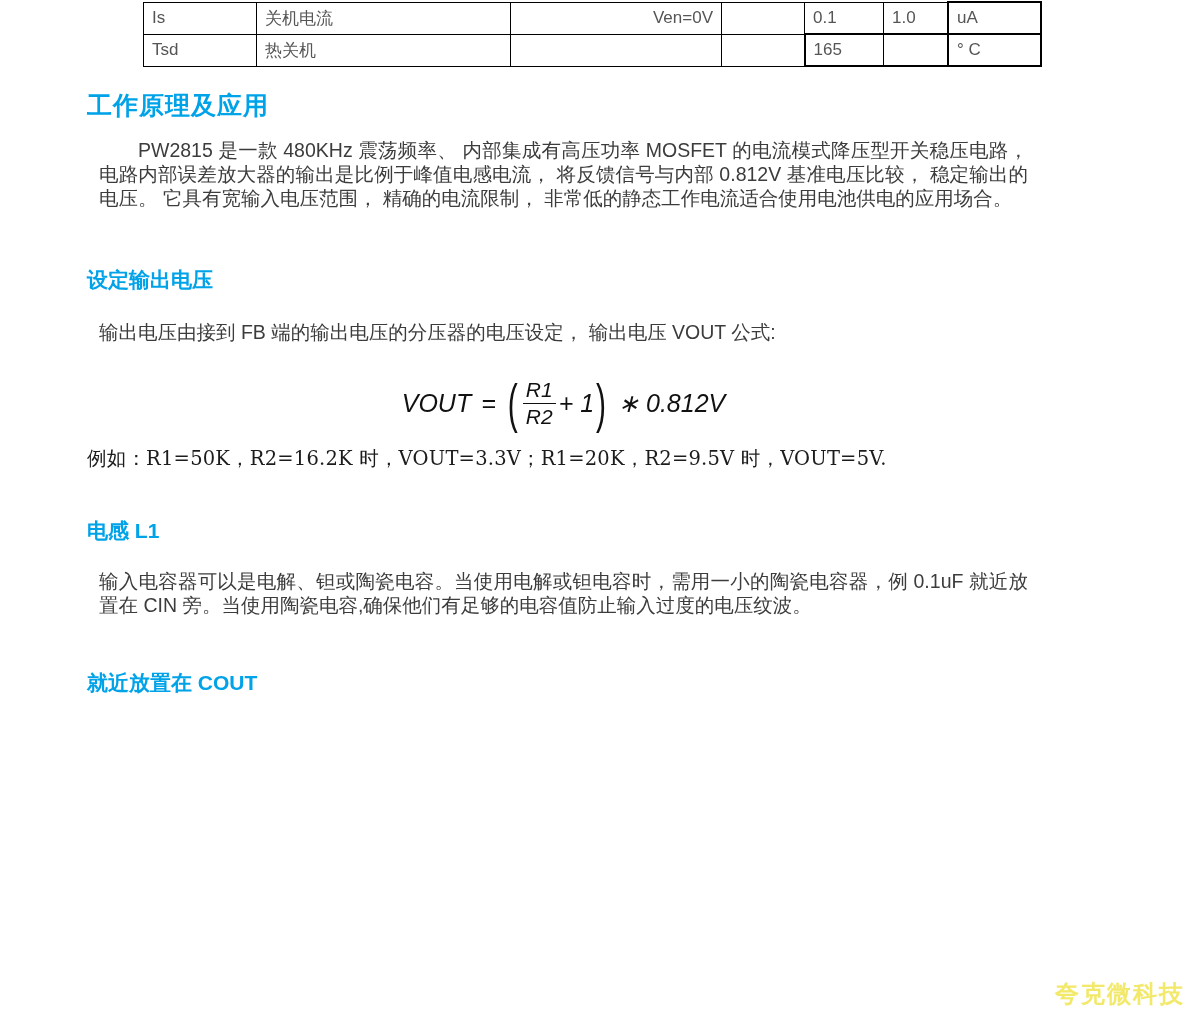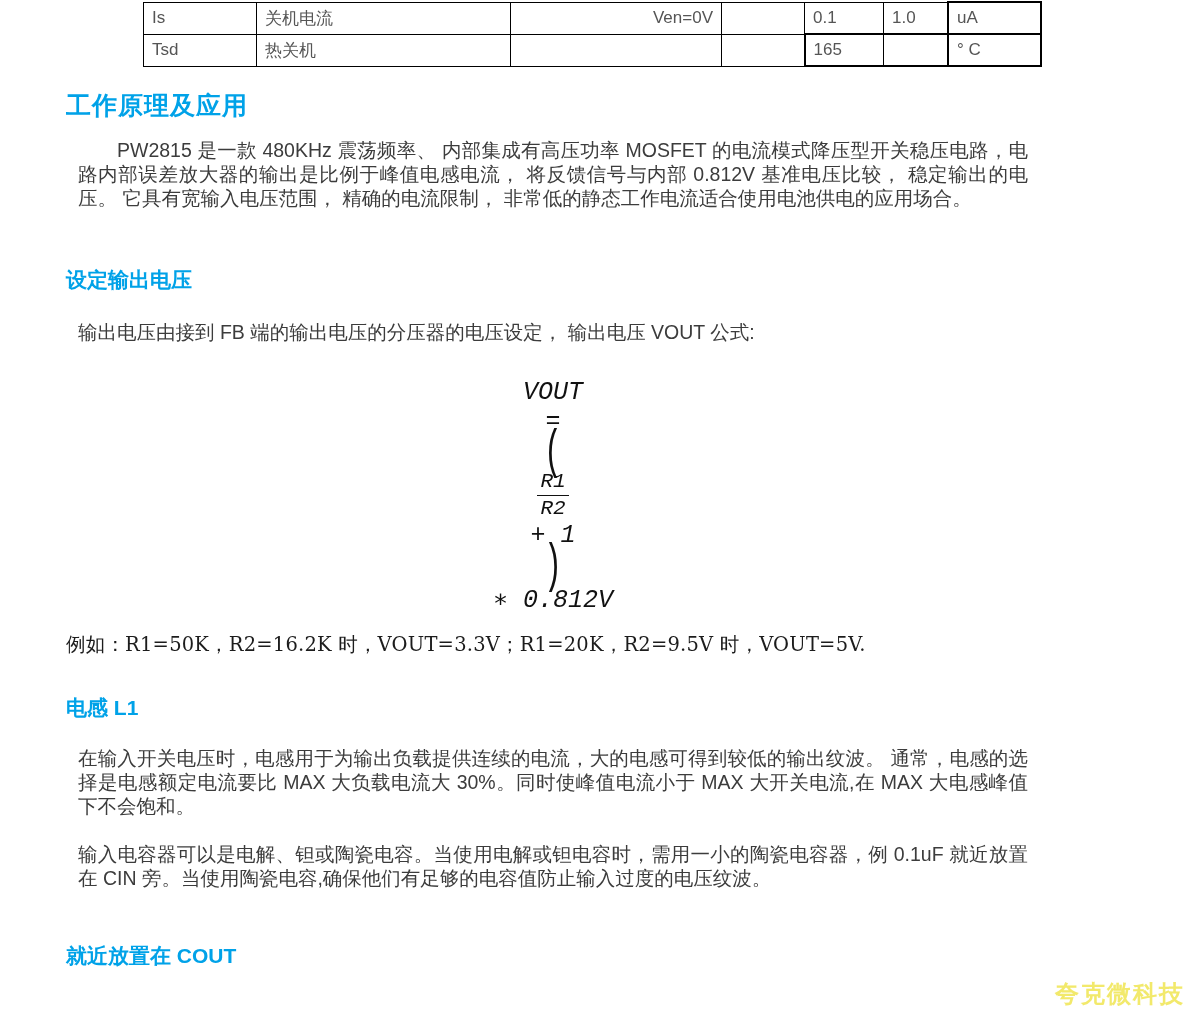--- a/index.html
+++ b/index.html
@@ -37,21 +37,21 @@
   .c4 { width: 66px; }
   .c5 { width: 62px; }
   .c6 { width: 47px; }
   .c7 { width: 75px; }
   td.b2a { border: 2px solid #000; }
   td.b2tb { border-top: 2px solid #000; border-bottom: 2px solid #000; }
   td.b2l { border-left: 2px solid #000; }
   td.b2r { border-right: 2px solid #000; }
 
   
-  .content { padding-left: 66px; padding-right: 150px; }
+  .content { padding-left: 87px; padding-right: 150px; }
 
   .h-main {
     color: #00a2e8;
     font-size: 25px;
     font-weight: bold;
     margin: 22px 0 0 0;
     letter-spacing: 1px;
   }
   .h-sub {
     color: #00a2e8;
@@ -64,36 +64,35 @@
     line-height: 24px;
     text-align: justify;
     color: #3c3c3c;
     margin: 12px;
   }
   .indent { text-indent: 2em; }
 
   .mt-intro   { margin-top: 16px; }
   .mt-vout-h  { margin-top: 56px; }
   .mt-vout-p  { margin-top: 26px; }
-  .mt-l1-h    { margin-top: 36px; }
+  .mt-l1-h    { margin-top: 45px; }
   .mt-cin-h   { margin-top: 52px; }
   .mt-cout-h  { margin-top: 52px; }
   .mt-sub-p   { margin-top: 24px; }
 
   
   .formula-wrap {
     margin-top: 34px;
     display: flex;
     justify-content: center;
     align-items: center;
-    font-family: Liberation Mono, monospace;
+    font-family: Liberation Sans, sans-serif;
     font-style: italic;
     font-size: 25px;
     color: #111111;
-    flex-direction: column;
   }
   .formula-wrap .gap { width: 10px; }
   .paren {
     font-style: normal;
     font-size: 30px;
     transform: scaleY(1.8);
     display: inline-block;
     font-weight: 400;
     margin: 0 2px;
     color: #111111;
@@ -177,21 +176,20 @@
       </span>
       <span>+ 1</span>
       <span class="paren">)</span>
       <span class="gap"></span>
       <span>∗ 0.812V</span>
     </div>
 
     <p class="example-line">例如：R1=50K，R2=16.2K 时，VOUT=3.3V；R1=20K，R2=9.5V 时，VOUT=5V.</p>
 
     <h2 class="h-sub mt-l1-h">电感 L1</h2>
-    <p class="para mt-sub-p">在输入开关电压时，电感用于为输出负载提供连续的电流，大的电感可得到较低的输出纹波。 通常，电感的选择是电感额定电流要比 MAX 大负载电流大 30%。同时使峰值电流小于 MAX 大开关电流,在 MAX 大电感峰值下不会饱和。</p>
 
     <p class="para mt-sub-p">输入电容器可以是电解、钽或陶瓷电容。当使用电解或钽电容时，需用一小的陶瓷电容器，例 0.1uF 就近放置在 CIN 旁。当使用陶瓷电容,确保他们有足够的电容值防止输入过度的电压纹波。</p>
 
     <h2 class="h-sub mt-cout-h">就近放置在 COUT</h2>
 
   </div>
 
   <div class="watermark">夸克微科技</div>
 
 </div>

